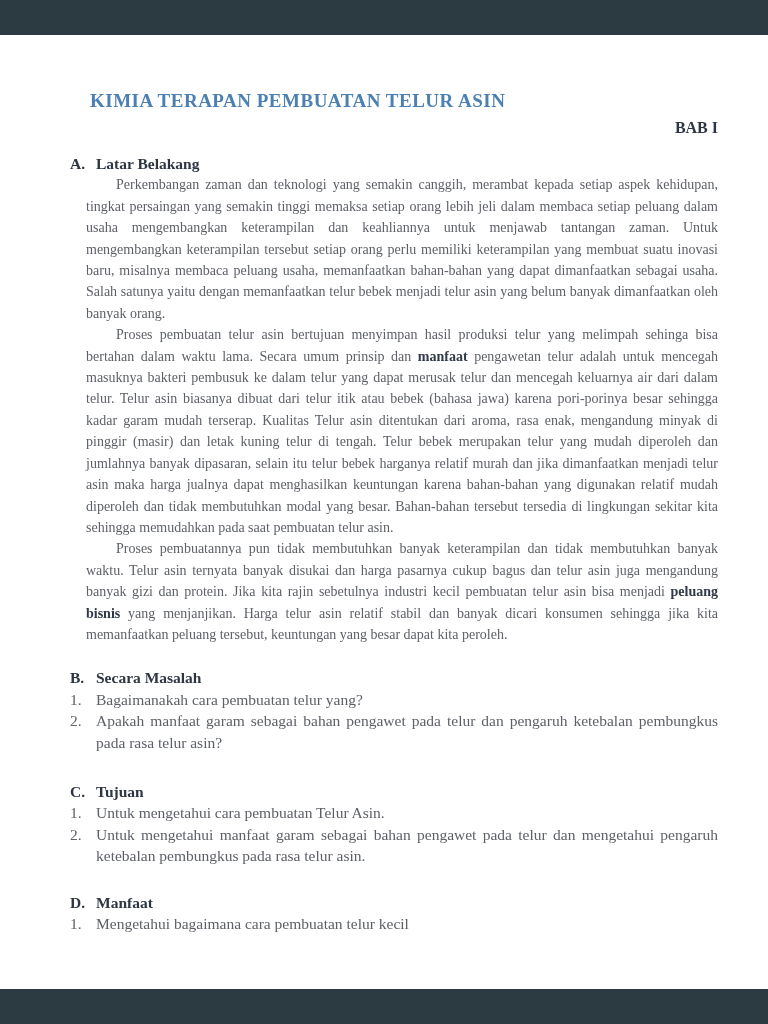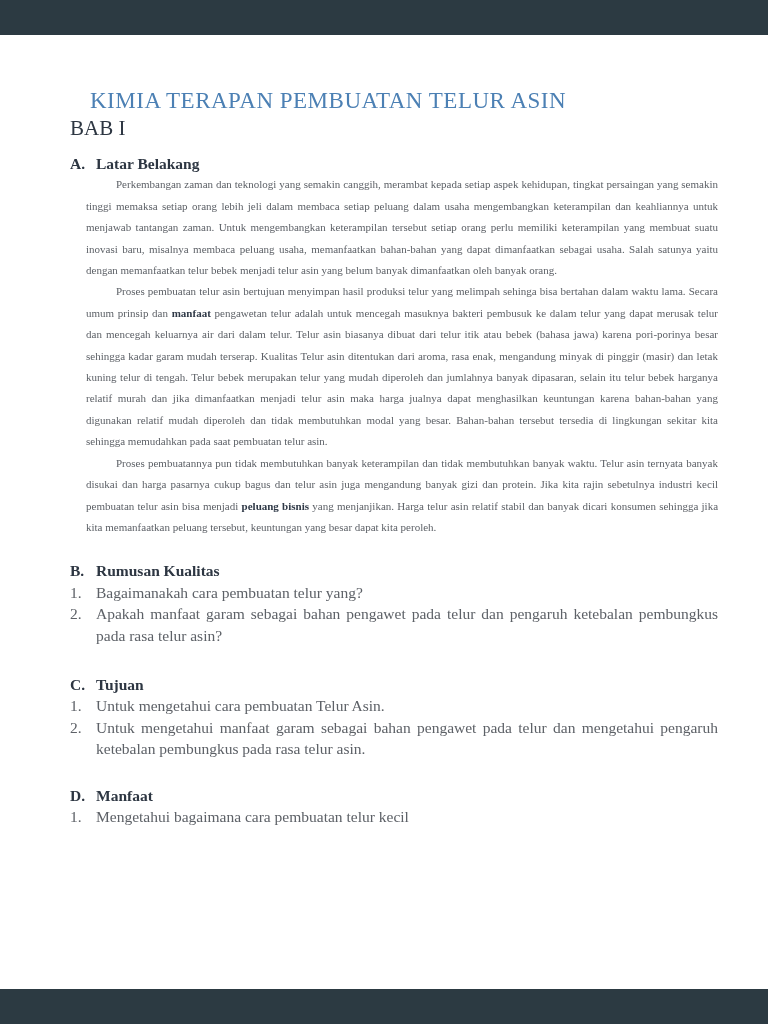--- a/index.html
+++ b/index.html
@@ -20,51 +20,51 @@
     top: 35px;
     left: 0;
     width: 768px;
     height: 954px;
     background: #ffffff;
     padding: 50px 50px 0 70px;
     overflow: hidden;
   }
   .doc-title {
     color: #4c80b4;
-    font-size: 23px;
-    font-weight: normal;
+    font-size: 19px;
+    font-weight: bold;
     letter-spacing: 0.5px;
     margin-left: 20px;
     line-height: 32px;
   }
   .chapter-block {
-    text-align: left;
+    text-align: right;
     color: #2d3642;
-    font-weight: normal;
-    font-size: 21px;
+    font-weight: bold;
+    font-size: 16px;
     line-height: 22px;
   }
   .section { margin-top: 14px; }
   .section.gap-b { margin-top: 22px; }
   .section.gap-c { margin-top: 28px; }
   .section.gap-d { margin-top: 25px; }
   .section-heading {
     display: flex;
     color: #2d3642;
     font-weight: bold;
     font-size: 15.5px;
     line-height: 21.4px;
   }
   .section-label { width: 26px; flex: 0 0 26px; }
   .paragraphs { margin-left: 16px; }
   .para {
     text-align: justify;
     text-indent: 30px;
     color: #5d6167;
-    font-size: 11px;
+    font-size: 14px;
     line-height: 21.4px;
   }
   .para .kw {
     font-weight: bold;
     color: #2f3947;
   }
   .list { margin-top: 0; }
   .list-item {
     display: flex;
     color: #5d6167;
@@ -94,21 +94,21 @@
       <div class="paragraphs">
         <p class="para"><span>Perkembangan zaman dan teknologi yang semakin canggih, merambat kepada setiap aspek kehidupan, tingkat persaingan yang semakin tinggi memaksa setiap orang lebih jeli dalam membaca setiap peluang dalam usaha mengembangkan keterampilan dan keahliannya untuk menjawab tantangan zaman. Untuk mengembangkan keterampilan tersebut setiap orang perlu memiliki keterampilan yang membuat suatu inovasi baru, misalnya membaca peluang usaha, memanfaatkan bahan-bahan yang dapat dimanfaatkan sebagai usaha. Salah satunya yaitu dengan memanfaatkan telur bebek menjadi telur asin yang belum banyak dimanfaatkan oleh banyak orang.</span></p>
         <p class="para"><span>Proses pembuatan telur asin bertujuan menyimpan hasil produksi telur yang melimpah sehinga bisa bertahan dalam waktu lama. Secara umum prinsip dan </span><span class="kw">manfaat</span><span> pengawetan telur adalah untuk mencegah masuknya bakteri pembusuk ke dalam telur yang dapat merusak telur dan mencegah keluarnya air dari dalam telur. Telur asin biasanya dibuat dari telur itik atau bebek (bahasa jawa) karena pori-porinya besar sehingga kadar garam mudah terserap. Kualitas Telur asin ditentukan dari aroma, rasa enak, mengandung minyak di pinggir (masir) dan letak kuning telur di tengah. Telur bebek merupakan telur yang mudah diperoleh dan jumlahnya banyak dipasaran, selain itu telur bebek harganya relatif murah dan jika dimanfaatkan menjadi telur asin maka harga jualnya dapat menghasilkan keuntungan karena bahan-bahan yang digunakan relatif mudah diperoleh dan tidak membutuhkan modal yang besar. Bahan-bahan tersebut tersedia di lingkungan sekitar kita sehingga memudahkan pada saat pembuatan telur asin.</span></p>
         <p class="para"><span>Proses pembuatannya pun tidak membutuhkan banyak keterampilan dan tidak membutuhkan banyak waktu. Telur asin ternyata banyak disukai dan harga pasarnya cukup bagus dan telur asin juga mengandung banyak gizi dan protein. Jika kita rajin sebetulnya industri kecil pembuatan telur asin bisa menjadi </span><span class="kw">peluang bisnis</span><span> yang menjanjikan. Harga telur asin relatif stabil dan banyak dicari konsumen sehingga jika kita memanfaatkan peluang tersebut, keuntungan yang besar dapat kita peroleh.</span></p>
       </div>
     </div>
 
     <div class="section gap-b">
       <div class="section-heading">
         <span class="section-label">B.</span>
-        <span>Rumusan Kualitas</span>
+        <span>Secara Masalah</span>
       </div>
       <div class="list">
         <div class="list-item">
           <span class="item-number">1.</span>
           <span class="item-text">Bagaimanakah cara pembuatan telur yang?</span>
         </div>
         <div class="list-item">
           <span class="item-number">2.</span>
           <span class="item-text">Apakah manfaat garam sebagai bahan pengawet pada telur dan pengaruh ketebalan pembungkus pada rasa telur asin?</span>
         </div>

